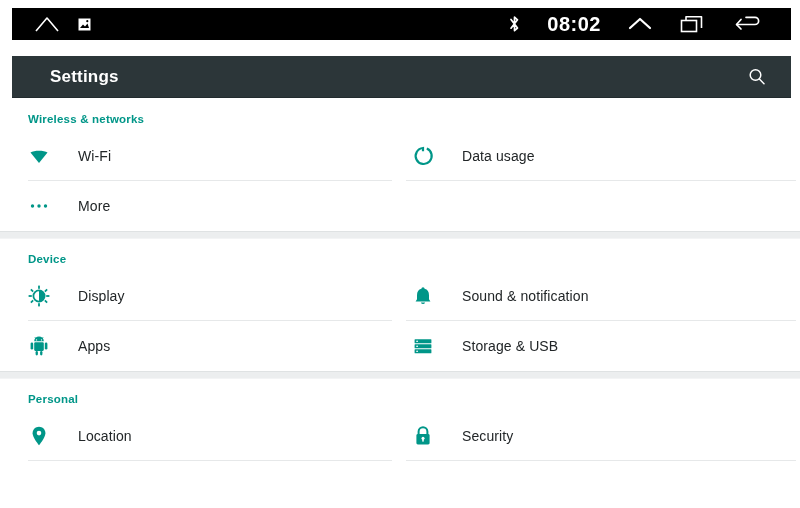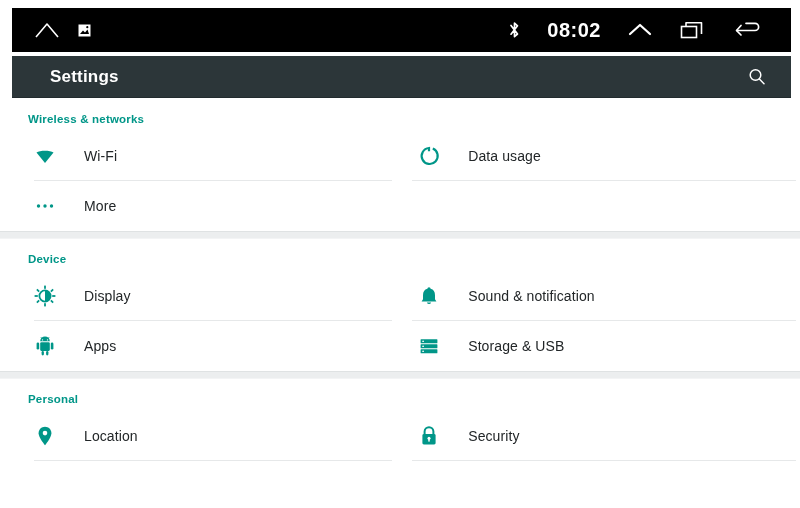--- a/index.html
+++ b/index.html
@@ -19,21 +19,21 @@
     background: #ffffff;
     box-sizing: border-box;
   }
 
   
   .statusbar {
     position: absolute;
     left: 12px;
     top: 8px;
     width: 779px;
-    height: 44px;
+    height: 32px;
     background: #000000;
     display: flex;
     align-items: center;
     box-sizing: border-box;
   }
   .sb-left {
     display: flex;
     align-items: center;
     gap: 18px;
     padding-left: 22px;
@@ -109,21 +109,20 @@
     letter-spacing: 0.2px;
   }
 
   .grid {
     display: flex;
     width: 100%;
   }
   .col {
     width: 50%;
     box-sizing: border-box;
-    margin-left: 6px;
   }
   .col.left  { padding-left: 22px;  padding-right: 8px; }
   .col.right { padding-left: 6px;   }
 
   .row {
     display: flex;
     align-items: center;
     height: 50px;
     box-sizing: border-box;
     cursor: pointer;

